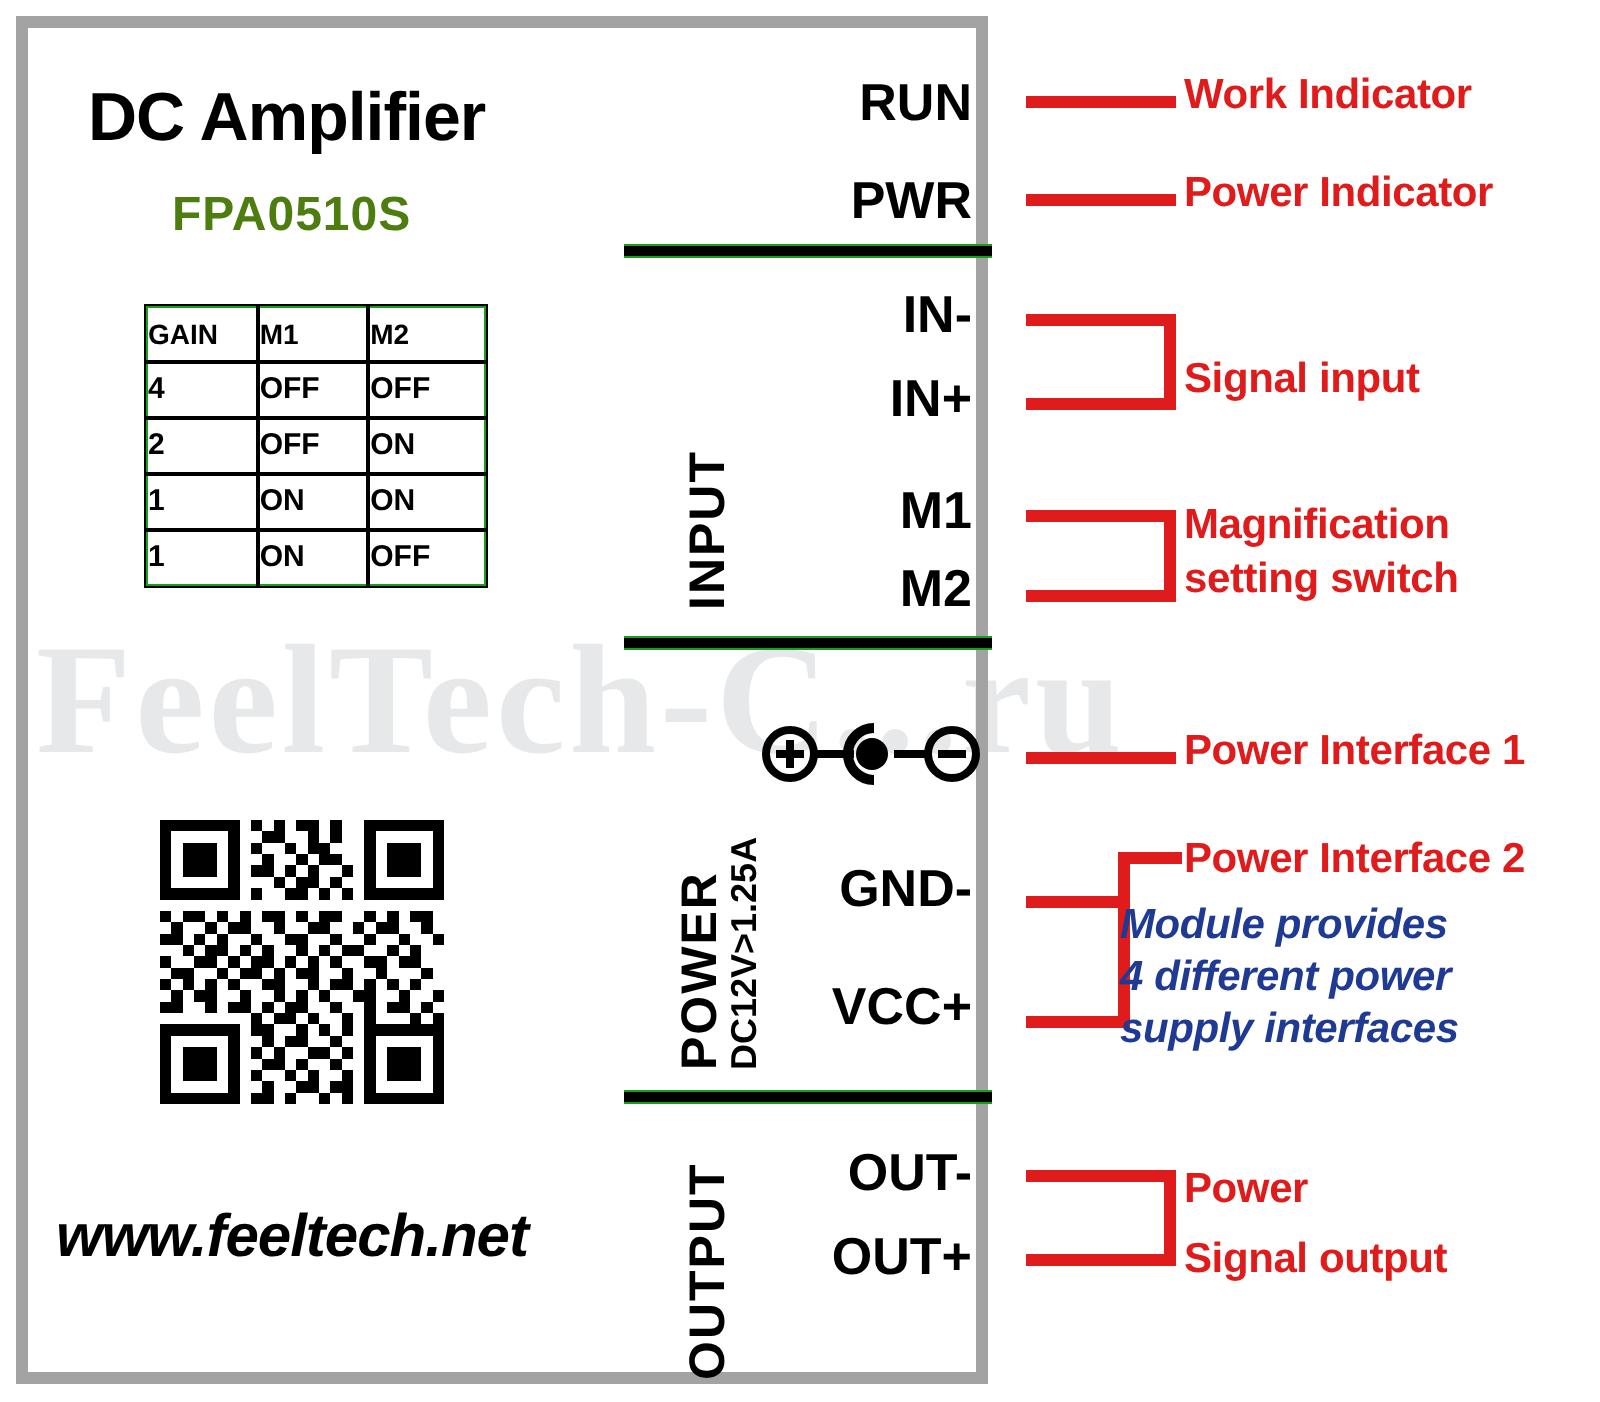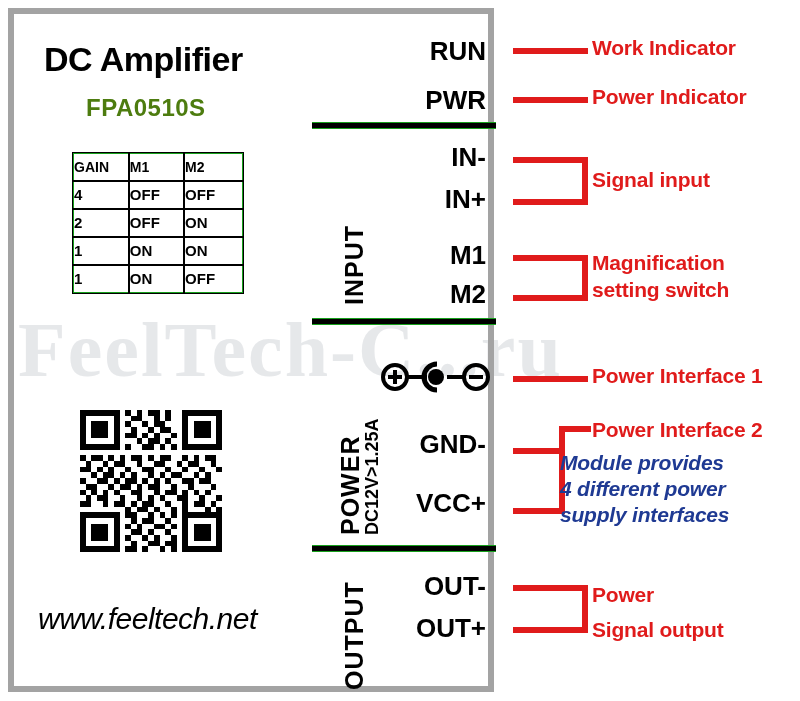--- a/index.html
+++ b/index.html
@@ -28,23 +28,22 @@
   .title{
     position:absolute;left:30px;top:26px;
     font-size:34px;font-weight:700;color:#000;letter-spacing:-0.5px;
   }
   .subtitle{
     position:absolute;left:72px;top:80px;
     font-size:24px;font-weight:700;color:#4d7c0f;letter-spacing:0.5px;
   }
   .website{
     position:absolute;left:14px;top:588px;
-    font-size:30px;font-weight:400;font-style:italic;color:#000;
+    font-size:30px;font-weight:700;font-style:italic;color:#000;
     letter-spacing:-0.5px;
-    margin-left:10px;
   }
 
   
   .gain-table{
     position:absolute;left:58px;top:138px;width:172px;
     border-collapse:collapse;background:#fff;
   }
   .gain-table td{
     border:2px solid #17a01c;
     outline:1px solid #000;
@@ -356,21 +355,21 @@
 
   <div class="lead lead-h" style="left:513px;top:48px;width:75px;"></div>
   <div class="ann" style="left:592px;top:34px;">Work Indicator</div>
 
   <div class="lead lead-h" style="left:513px;top:97px;width:75px;"></div>
   <div class="ann" style="left:592px;top:83px;">Power Indicator</div>
 
   <div class="lead lead-h" style="left:513px;top:157px;width:75px;"></div>
   <div class="lead lead-h" style="left:513px;top:199px;width:75px;"></div>
   <div class="lead lead-v" style="left:582px;top:157px;height:48px;"></div>
-  <div class="ann" style="left:592px;top:166px;">Signal input</div>
+  <div class="ann" style="left:592px;top:176px;">Signal input</div>
 
   <div class="lead lead-h" style="left:513px;top:255px;width:75px;"></div>
   <div class="lead lead-h" style="left:513px;top:295px;width:75px;"></div>
   <div class="lead lead-v" style="left:582px;top:255px;height:46px;"></div>
   <div class="ann" style="left:592px;top:249px;">Magnification</div>
   <div class="ann" style="left:592px;top:276px;">setting switch</div>
 
   <div class="lead lead-h" style="left:513px;top:376px;width:75px;"></div>
   <div class="ann" style="left:592px;top:362px;">Power Interface 1</div>
 

